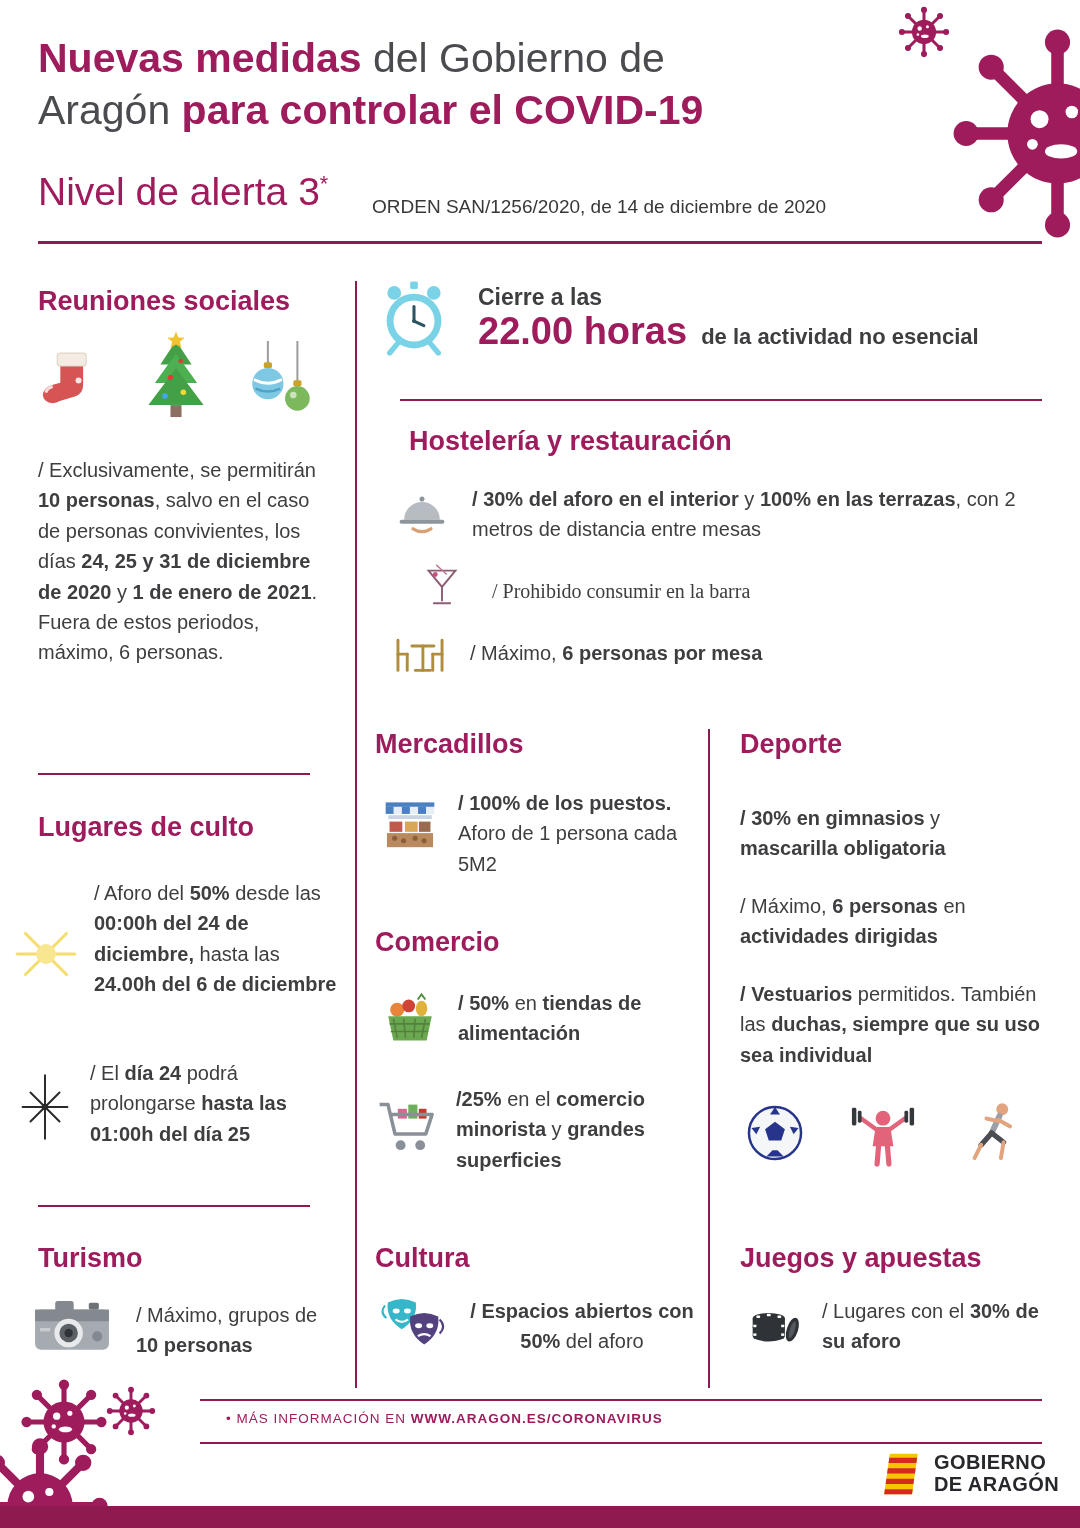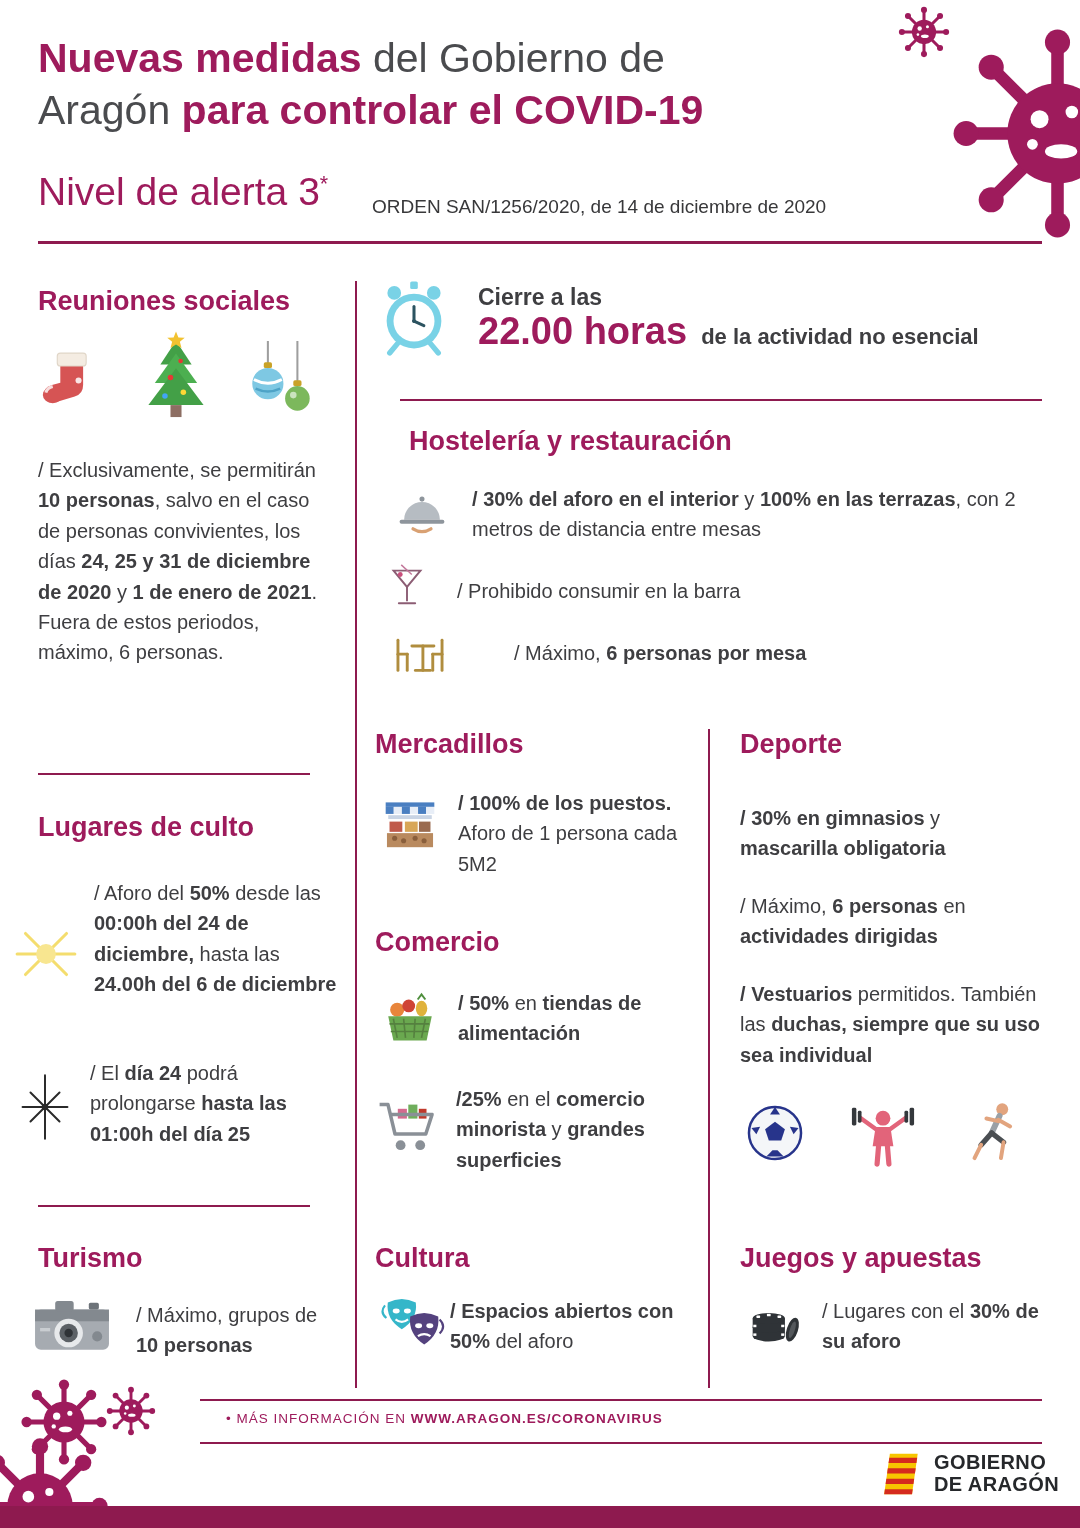--- a/index.html
+++ b/index.html
@@ -53,26 +53,26 @@
   .closing-line { left:478px; top:310px; display:flex; align-items:baseline; gap:14px; width:565px; }
   .closing-time { font-size:38px; font-weight:700; color:var(--accent); white-space:nowrap; }
   .closing-note { font-size:22px; font-weight:700; }
   .closing-rule { left:400px; top:399px; width:642px; height:2px; }
 
   
   .hosp-h { left:364px; top:426px;margin-left:45px; }
   .hosp-i1 { left:394px; top:484px; width:660px; gap:22px; }
   .hosp-i1 .icon { width:56px; height:56px; }
   .hosp-i1 .body { width:575px; }
-  .hosp-i2 { left:383px; top:554px; width:660px; gap:26px; }
+  .hosp-i2 { left:418px; top:554px; width:660px; gap:26px;font-family:Liberation Serif, serif; }
   .hosp-i2 .icon { width:48px; height:64px; }
   .hosp-i2 .body { margin-top:22px; }
   .hosp-i3 { left:390px; top:624px; width:660px; gap:20px; }
   .hosp-i3 .icon { width:60px; height:58px; }
-  .hosp-i3 .body { margin-top:14px;margin-left:44px; }
+  .hosp-i3 .body { margin-top:14px; }
 
   
   .markets-h { left:375px; top:729px;text-align:center; }
   .markets-i1 { left:378px; top:788px; gap:16px; }
   .markets-i1 .icon { width:64px; height:64px; margin-top:8px; }
   .markets-i1 .body { width:228px; }
   .commerce-h { left:375px; top:927px; }
   .commerce-i1 { left:378px; top:988px; gap:16px; }
   .commerce-i1 .icon { width:64px; height:64px; }
   .commerce-i1 .body { width:228px; }
@@ -85,21 +85,21 @@
   .sports-t1 { left:740px; top:803px; width:302px; }
   .sports-t2 { left:740px; top:891px; width:302px; }
   .sports-t3 { left:740px; top:979px; width:306px; }
   .sports-icons { left:744px; top:1096px; display:flex; align-items:center; gap:40px; }
   .i-ball { width:62px; height:62px; }
   .i-weights { width:74px; height:74px; }
   .i-runner { width:66px; height:66px; }
 
   
   .culture-h { left:375px; top:1243px; }
-  .culture-i1 { left:378px; top:1290px; gap:2px; }
+  .culture-i1 { left:378px; top:1290px; gap:14px;text-align:center; }
   .culture-i1 .icon { width:70px; height:70px; }
   .culture-i1 .body { width:240px; margin-top:6px; }
   .gambling-h { left:740px; top:1243px; }
   .gambling-i1 { left:744px; top:1290px; gap:16px; }
   .gambling-i1 .icon { width:62px; height:62px; }
   .gambling-i1 .body { width:224px; margin-top:6px; }
 
   
   .footer-rule-top { left:200px; top:1399px; width:842px; height:2px; }
   .footer-info { left:226px; top:1411px; font-size:13.5px; letter-spacing:1px; color:var(--accent); }

